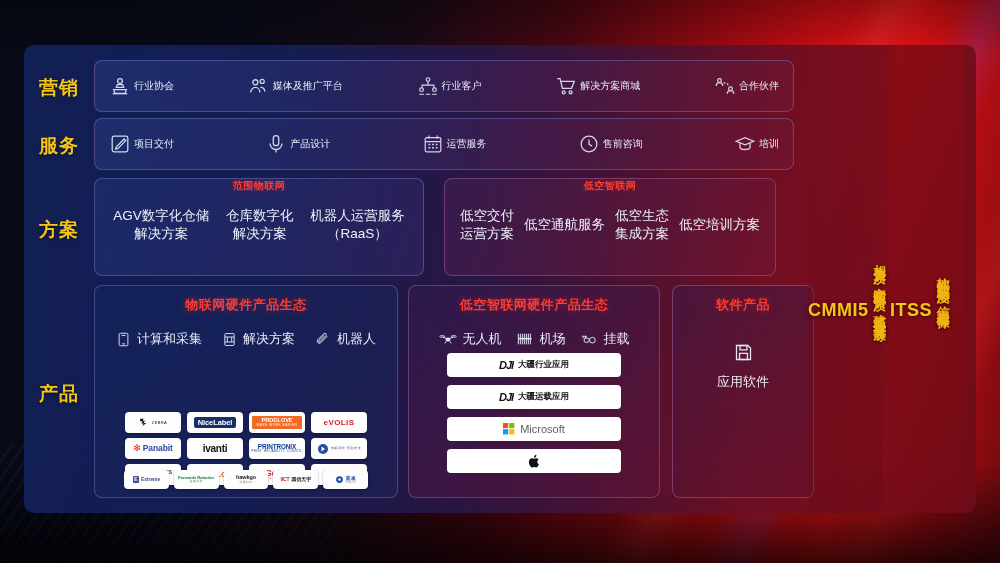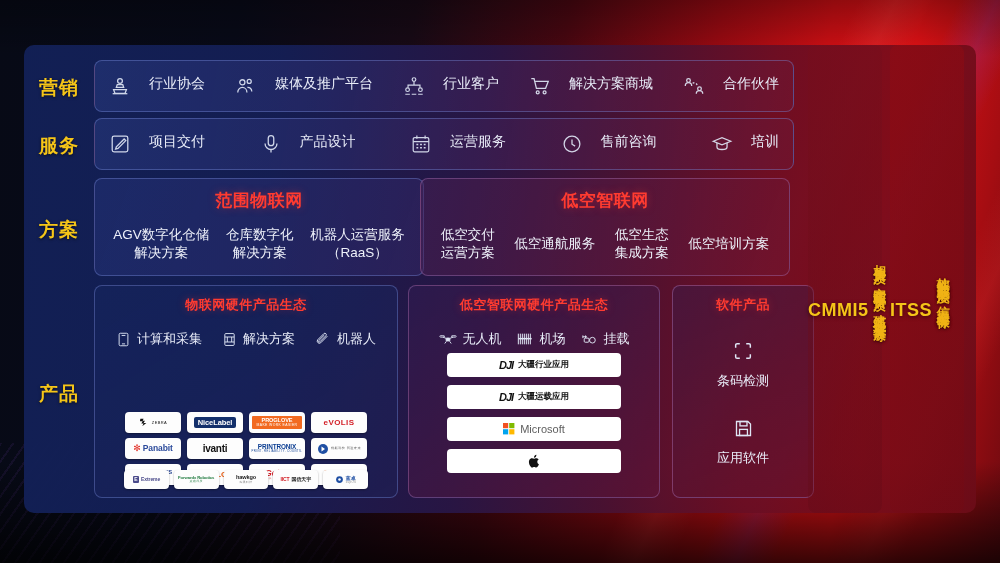--- a/index.html
+++ b/index.html
@@ -76,29 +76,29 @@
     background: linear-gradient(100deg,
       rgba(40,58,128,.55) 0%, rgba(46,46,112,.52) 35%,
       rgba(76,32,84,.50) 62%, rgba(110,24,54,.48) 100%);
   }
 
   .row-items {
     display: flex; align-items: center; height: 100%;
     padding: 0 14px;
   }
   .row-item {
-    display: flex; gap: 18px;
-    color: #e8ecf8; font-size: 14px; white-space: nowrap;
+    display: flex; align-items: center; gap: 3px;
+    color: #e8ecf8; font-size: 10px; white-space: nowrap;
   }
   .row-item .ic { display: block; flex: 0 0 auto; opacity: .92; }
 
   
   .sol-title {
-    text-align: center; color: #ff3b30; font-size: 17px; font-weight: bold;
-    margin-top: 10px; letter-spacing: .5px;
+    text-align: center; color: #ff3b30; font-size: 10px; font-weight: bold;
+    letter-spacing: .5px;
     text-shadow: 0 0 8px rgba(255,50,45,.35);
   }
   .sol-items {
     display: flex; align-items: center; justify-content: space-around;
     height: calc(100% - 32px);
     padding: 0 10px;
   }
   .sol-item {
     color: #eef1fa; font-size: 13.5px; line-height: 1.35; text-align: center;
     white-space: pre-line;
@@ -295,21 +295,21 @@
     <div class="sol-items">
       <div class="sol-item">AGV数字化仓储
 解决方案</div>
       <div class="sol-item">仓库数字化
 解决方案</div>
       <div class="sol-item">机器人运营服务
 （RaaS）</div>
     </div>
   </div>
 
-  <div class="panel" style="left:396px; top:133px; width:370px; height:98px;
+  <div class="panel" style="left:420px; top:133px; width:332px; height:98px;
        background:linear-gradient(110deg, rgba(72,32,84,.52), rgba(112,22,50,.50));
        border-color:rgba(170,120,190,.40);">
     <div class="sol-title">低空智联网</div>
     <div class="sol-items">
       <div class="sol-item">低空交付
 运营方案</div>
       <div class="sol-item">低空通航服务</div>
       <div class="sol-item">低空生态
 集成方案</div>
       <div class="sol-item">低空培训方案</div>
@@ -518,26 +518,20 @@
           <path d="M17.2 14.6c0-3 2.4-4.4 2.5-4.5-1.4-2-3.5-2.3-4.2-2.3-1.8-.2-3.5 1-4.4 1s-2.3-1-3.8-1c-2 0-3.8 1.1-4.8 2.9-2 3.5-.5 8.8 1.5 11.7 1 1.4 2.1 3 3.6 2.9 1.5-.1 2-.9 3.8-.9s2.2.9 3.8.9 2.5-1.4 3.4-2.8c1.1-1.6 1.5-3.2 1.6-3.3-.1 0-3-1.2-3-4.6zM14.4 5.4c.8-1 1.3-2.4 1.2-3.8-1.2 0-2.6.8-3.5 1.8-.7.9-1.3 2.3-1.2 3.6 1.3.1 2.7-.7 3.5-1.6z"></path>
         </svg>
       </div>
     </div>
   </div>
 
   <div class="panel" style="left:648px; top:240px; width:142px; height:213px;
        background:linear-gradient(160deg, rgba(62,26,70,.58), rgba(98,18,46,.52));
        border-color:rgba(175,120,190,.42);">
     <div class="prod-title">软件产品</div>
-    <div style="margin-top:26px;" class="sw-item">
-      <svg width="22" height="22" viewBox="0 0 24 24" fill="none" stroke="#dfe6f5" stroke-width="1.6">
-        <path d="M4 8.5V5.5A1.5 1.5 0 0 1 5.5 4h3M15.5 4h3A1.5 1.5 0 0 1 20 5.5v3M20 15.5v3a1.5 1.5 0 0 1-1.5 1.5h-3M8.5 20h-3A1.5 1.5 0 0 1 4 18.5v-3"></path>
-      </svg>
-      <span class="lbl">条码检测</span>
-    </div>
     <div style="margin-top:28px;" class="sw-item">
       <svg width="21" height="21" viewBox="0 0 24 24" fill="none" stroke="#dfe6f5" stroke-width="1.5">
         <path d="M4 4h13l3 3v13H4z"></path>
           <rect x="8" y="4" width="8" height="5"></rect>
           <rect x="7.5" y="13" width="9" height="7"></rect>
       </svg>
       <span class="lbl">应用软件</span>
     </div>
   </div>
 

